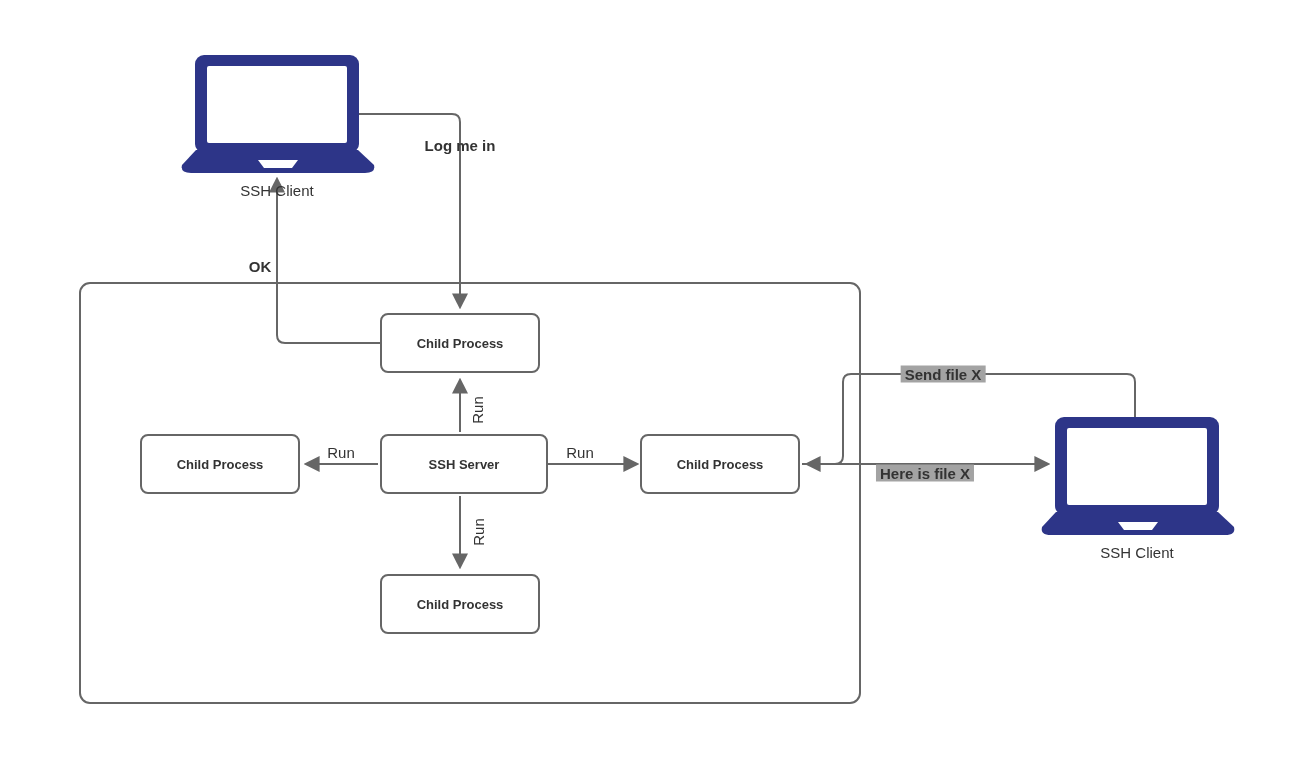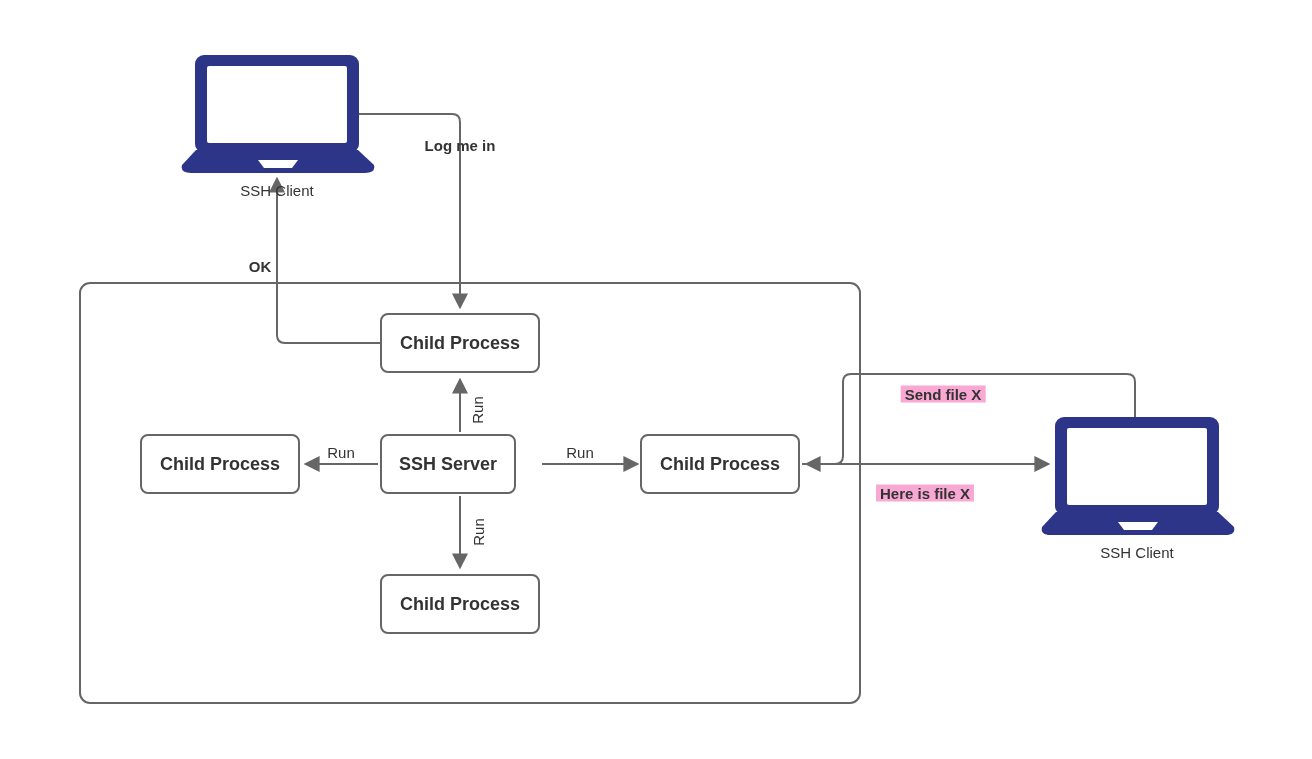--- a/index.html
+++ b/index.html
@@ -4,29 +4,29 @@
 <style>
   html,body{margin:0;padding:0;background:#ffffff;}
   #stage{
     position:relative;width:1312px;height:759px;background:#ffffff;overflow:hidden;
     font-family:"Liberation Sans", sans-serif;
   }
   svg{position:absolute;left:0;top:0;}
   .node{
     position:absolute;display:flex;align-items:center;justify-content:center;
     background:#ffffff;border:2px solid #666666;border-radius:8px;
-    font-weight:bold;font-size:18px;color:#333333;box-sizing:border-box;
+    font-weight:bold;font-size:13px;color:#333333;box-sizing:border-box;
     white-space:nowrap;
   }
   .lbl{
     position:absolute;transform:translate(-50%,-50%);
     font-size:15px;color:#333333;white-space:nowrap;line-height:1;
   }
   .lbl.bold{font-weight:bold;}
-  .lbl.onwhite{background:#f9a8d4;padding:1px 4px;margin-top:20px;}
+  .lbl.onwhite{background:#a3a3a3;padding:1px 4px;}
   .lbl.rot{transform:translate(-50%,-50%) rotate(-90deg);}
 </style>
 </head>
 <body>
 
 <div id="stage">
 
   <svg width="1312" height="759" viewBox="0 0 1312 759">
     <defs>
       <marker id="arr" viewBox="0 0 10 10" refX="8.5" refY="5" markerWidth="8" markerHeight="8" orient="auto">
@@ -55,21 +55,21 @@
     <g transform="translate(1040,417)">
       <rect x="15" y="0" width="164" height="98" rx="9" fill="#2d3588"></rect>
       <rect x="27" y="11" width="140" height="77" rx="2" fill="#ffffff"></rect>
       <path d="M16,95 L178,95 L194,110 Q196,118 185,118 L11,118 Q0,118 2,110 Z" fill="#2d3588"></path>
       <path d="M78,105 L118,105 L112,113 L84,113 Z" fill="#ffffff"></path>
     </g>
   </svg>
 
   <div class="node" style="left:380px;top:313px;width:160px;height:60px;">Child Process</div>
   <div class="node" style="left:140px;top:434px;width:160px;height:60px;">Child Process</div>
-  <div class="node" style="left:380px;top:434px;width:136px;height:60px;">SSH Server</div>
+  <div class="node" style="left:380px;top:434px;width:168px;height:60px;">SSH Server</div>
   <div class="node" style="left:640px;top:434px;width:160px;height:60px;">Child Process</div>
   <div class="node" style="left:380px;top:574px;width:160px;height:60px;">Child Process</div>
 
   <div class="lbl" style="left:277px;top:190px;">SSH Client</div>
   <div class="lbl" style="left:1137px;top:552px;">SSH Client</div>
 
   <div class="lbl bold" style="left:460px;top:145px;">Log me in</div>
   <div class="lbl bold" style="left:260px;top:266px;">OK</div>
   <div class="lbl rot" style="left:477px;top:410px;">Run</div>
   <div class="lbl" style="left:341px;top:452px;">Run</div>

